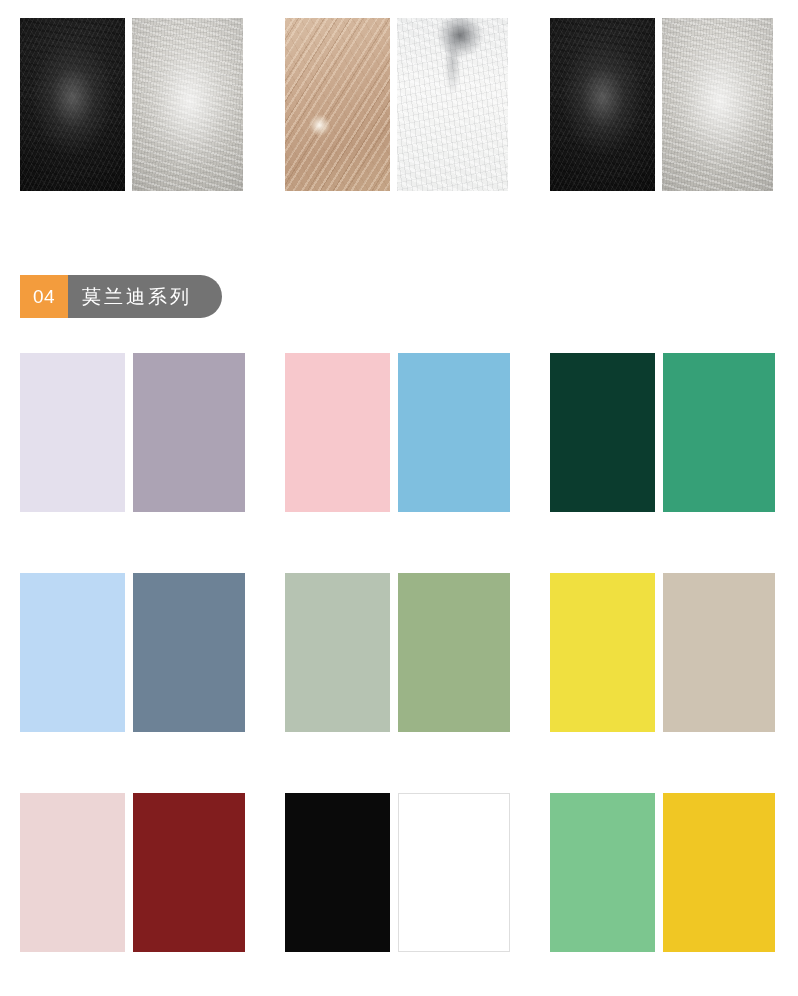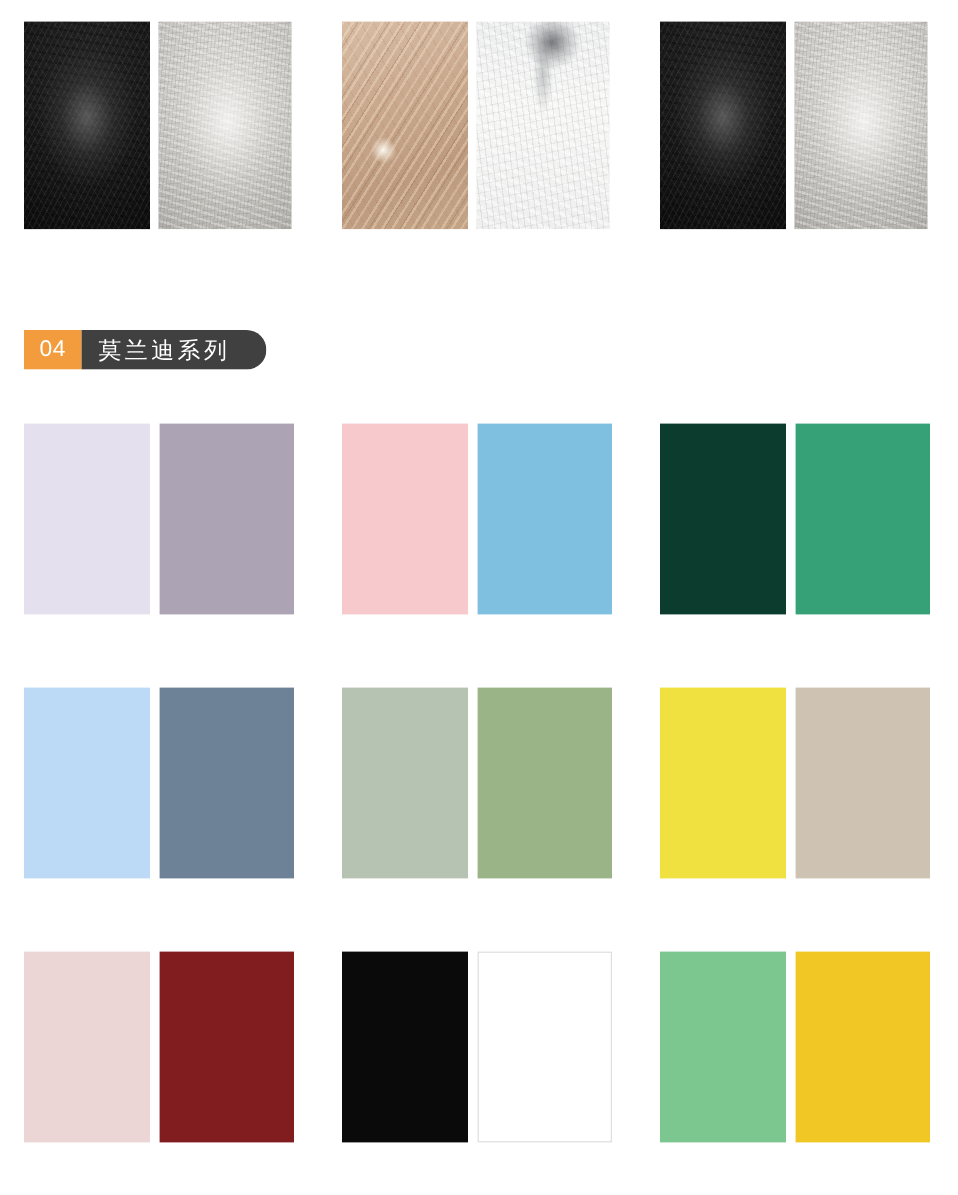--- a/index.html
+++ b/index.html
@@ -102,21 +102,21 @@
       repeating-linear-gradient(168deg, rgba(160,162,165,0.13) 0px, rgba(160,162,165,0.13) 1px, rgba(0,0,0,0) 1px, rgba(0,0,0,0) 7px),
       repeating-linear-gradient(25deg, rgba(255,255,255,0.45) 0px, rgba(255,255,255,0.45) 3px, rgba(0,0,0,0) 3px, rgba(0,0,0,0) 8px),
       linear-gradient(180deg, #eceded 0%, #f6f6f5 40%, #eeefee 100%);
   }
 
   
   .section-badge {
     position: absolute;
     display: flex;
     align-items: stretch;
-    height: 33px;
+    height: 43px;
     border-radius: 0 22px 22px 0;
     overflow: hidden;
   }
   .badge-number {
     width: 48px;
     display: flex;
     align-items: center;
     justify-content: center;
     color: #ffffff;
     font-size: 19px;
@@ -158,21 +158,21 @@
         <div class="tex tex-dark-plaster"></div>
       </div>
       <div class="tile tile-right">
         <div class="tex tex-light-concrete"></div>
       </div>
     </div>
   </div>
 
 <div id="section-badge" class="section-badge" style="top: 275px; left: 20px;">
   <div class="badge-number" style="background: rgb(243, 156, 61); color: rgb(255, 255, 255);">04</div>
-  <div class="badge-title" style="background: #404040; color: rgb(255, 255, 255);">莫兰迪系列</div>
+  <div class="badge-title" style="background: #737373; color: rgb(255, 255, 255);">莫兰迪系列</div>
 </div>
 
 <div id="swatch-rows">
     <div class="pair-row" style="top: 353px;">
       <div class="pair swatch-pair">
         <div class="tile" style="background: rgb(228, 224, 237);"></div>
         <div class="tile tile-right" style="background: rgb(172, 163, 180);"></div>
       </div>
       <div class="pair swatch-pair">
         <div class="tile" style="background: rgb(247, 200, 204);"></div>

